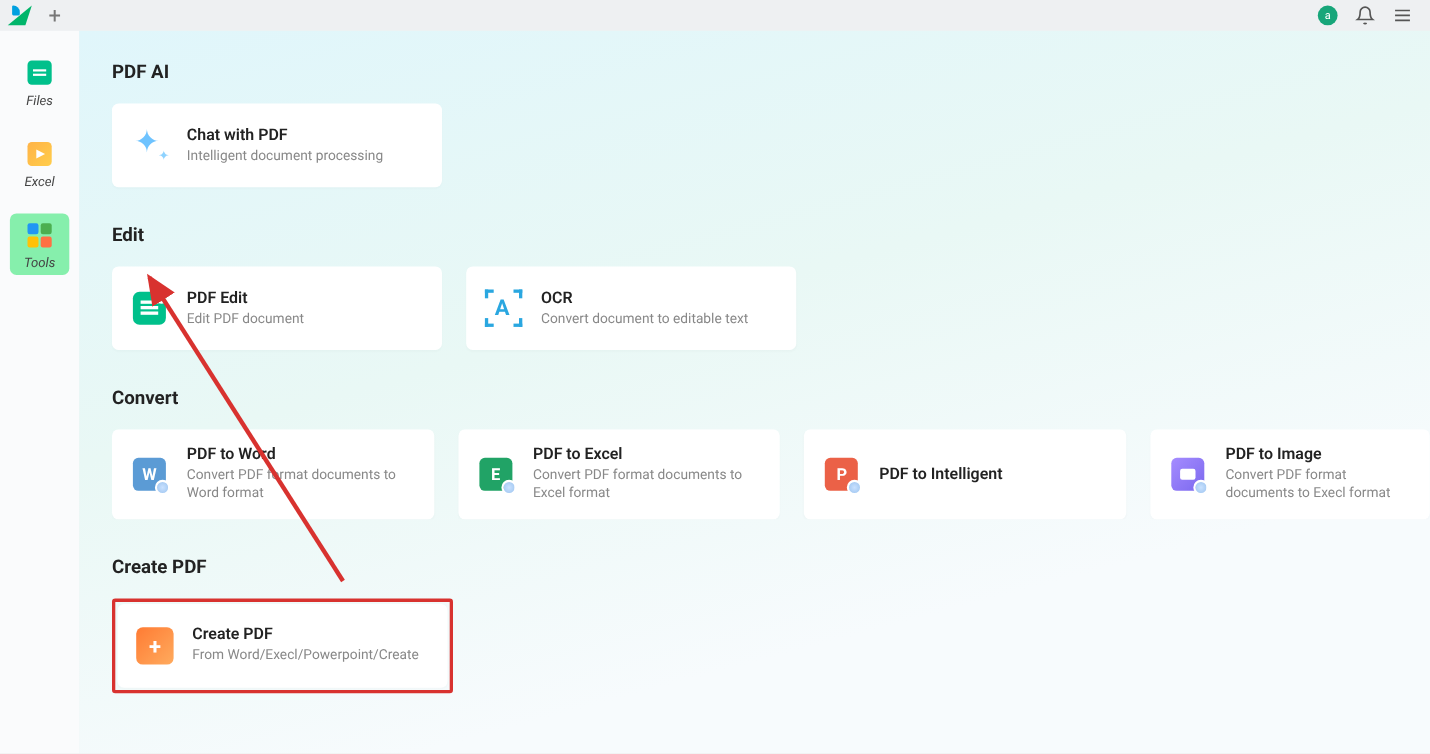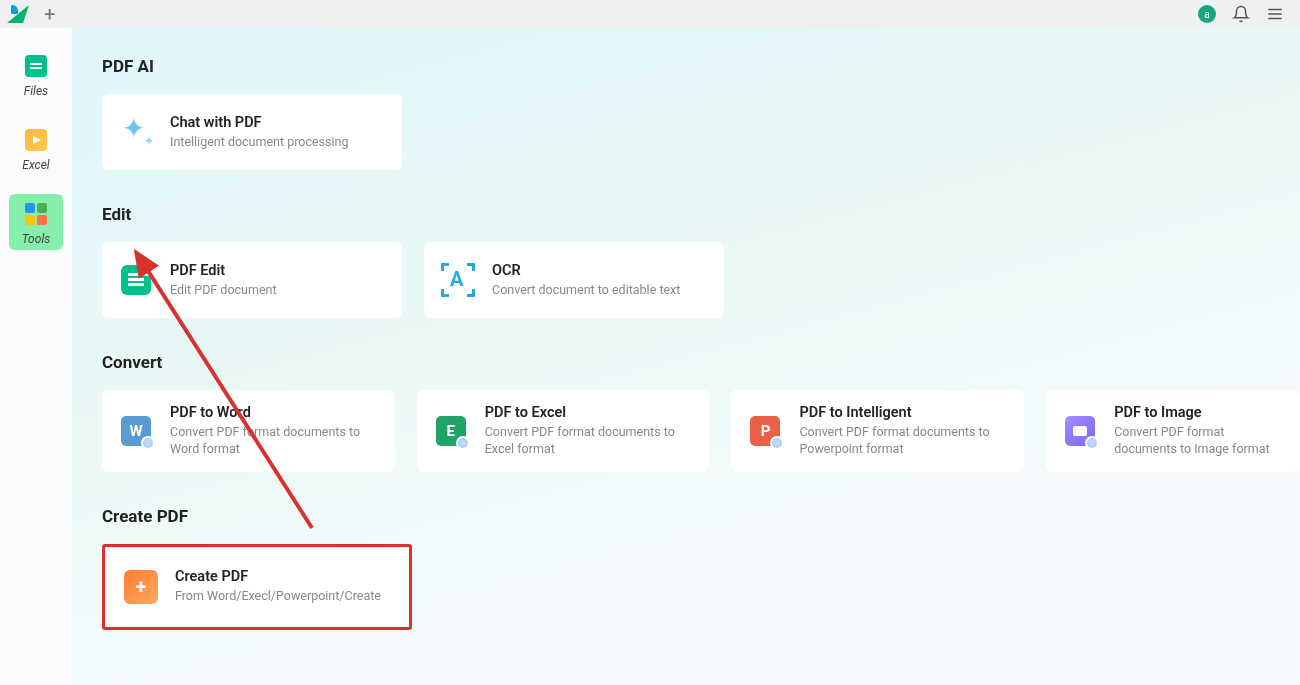--- a/index.html
+++ b/index.html
@@ -265,32 +265,31 @@
             <div class="card-title">PDF to Excel</div>
             <div class="card-sub">Convert PDF format documents to Excel format</div>
           </div>
         </div>
         <div class="card">
           <div class="card-icon">
               <div class="ppt-icon">P<span class="conv-badge"></span></div>
             </div>
           <div class="card-text">
             <div class="card-title">PDF to Intelligent</div>
-            <div class="card-sub">Convert PDF format documents to Powerpoint format</div>
           </div>
         </div>
         <div class="card">
           <div class="card-icon">
               <div class="img-icon">
                 <span class="conv-badge"></span>
               </div>
             </div>
           <div class="card-text">
             <div class="card-title">PDF to Image</div>
-            <div class="card-sub">Convert PDF format documents to Image format</div>
+            <div class="card-sub">Convert PDF format documents to Execl format</div>
           </div>
         </div>
       </div>
     </div>
 
     <div class="section">
       <div class="section-title">Create PDF</div>
       <div class="card-row">
         <div class="highlight-box">
           <div class="card">

